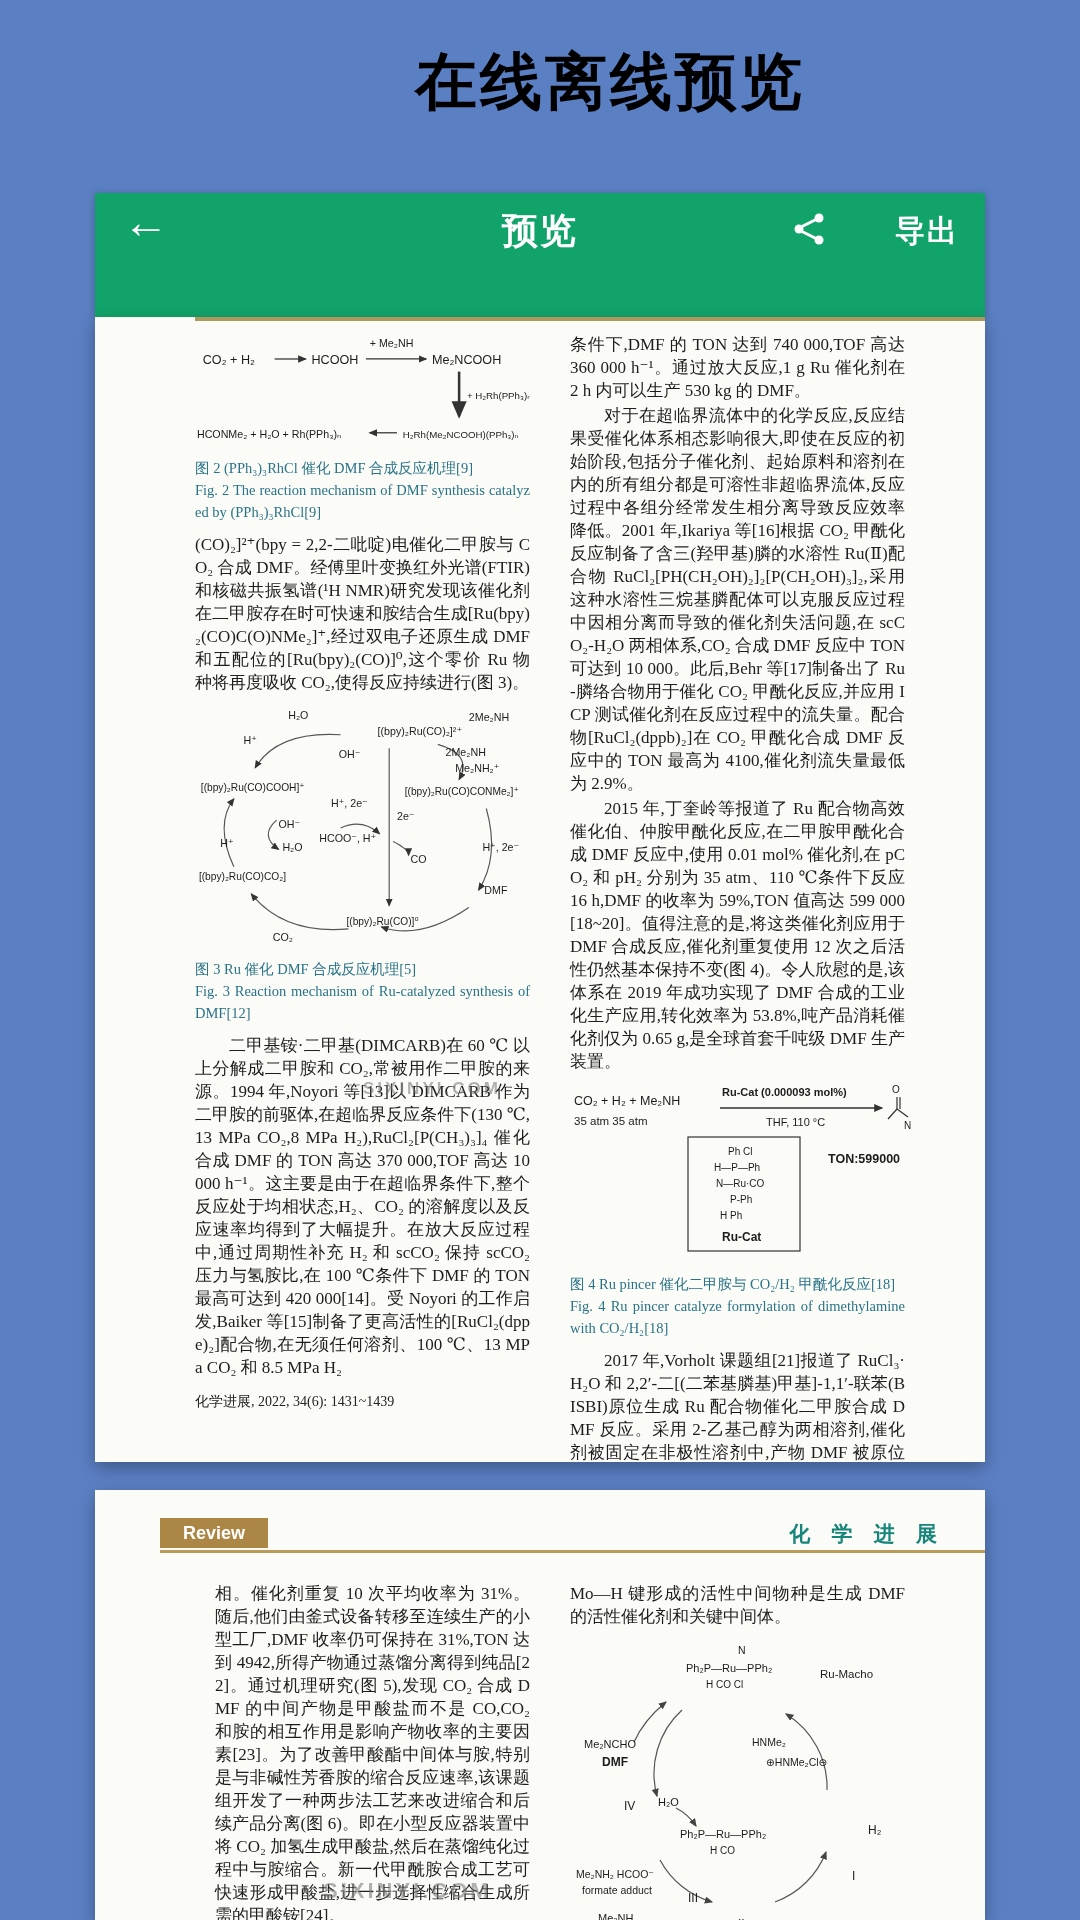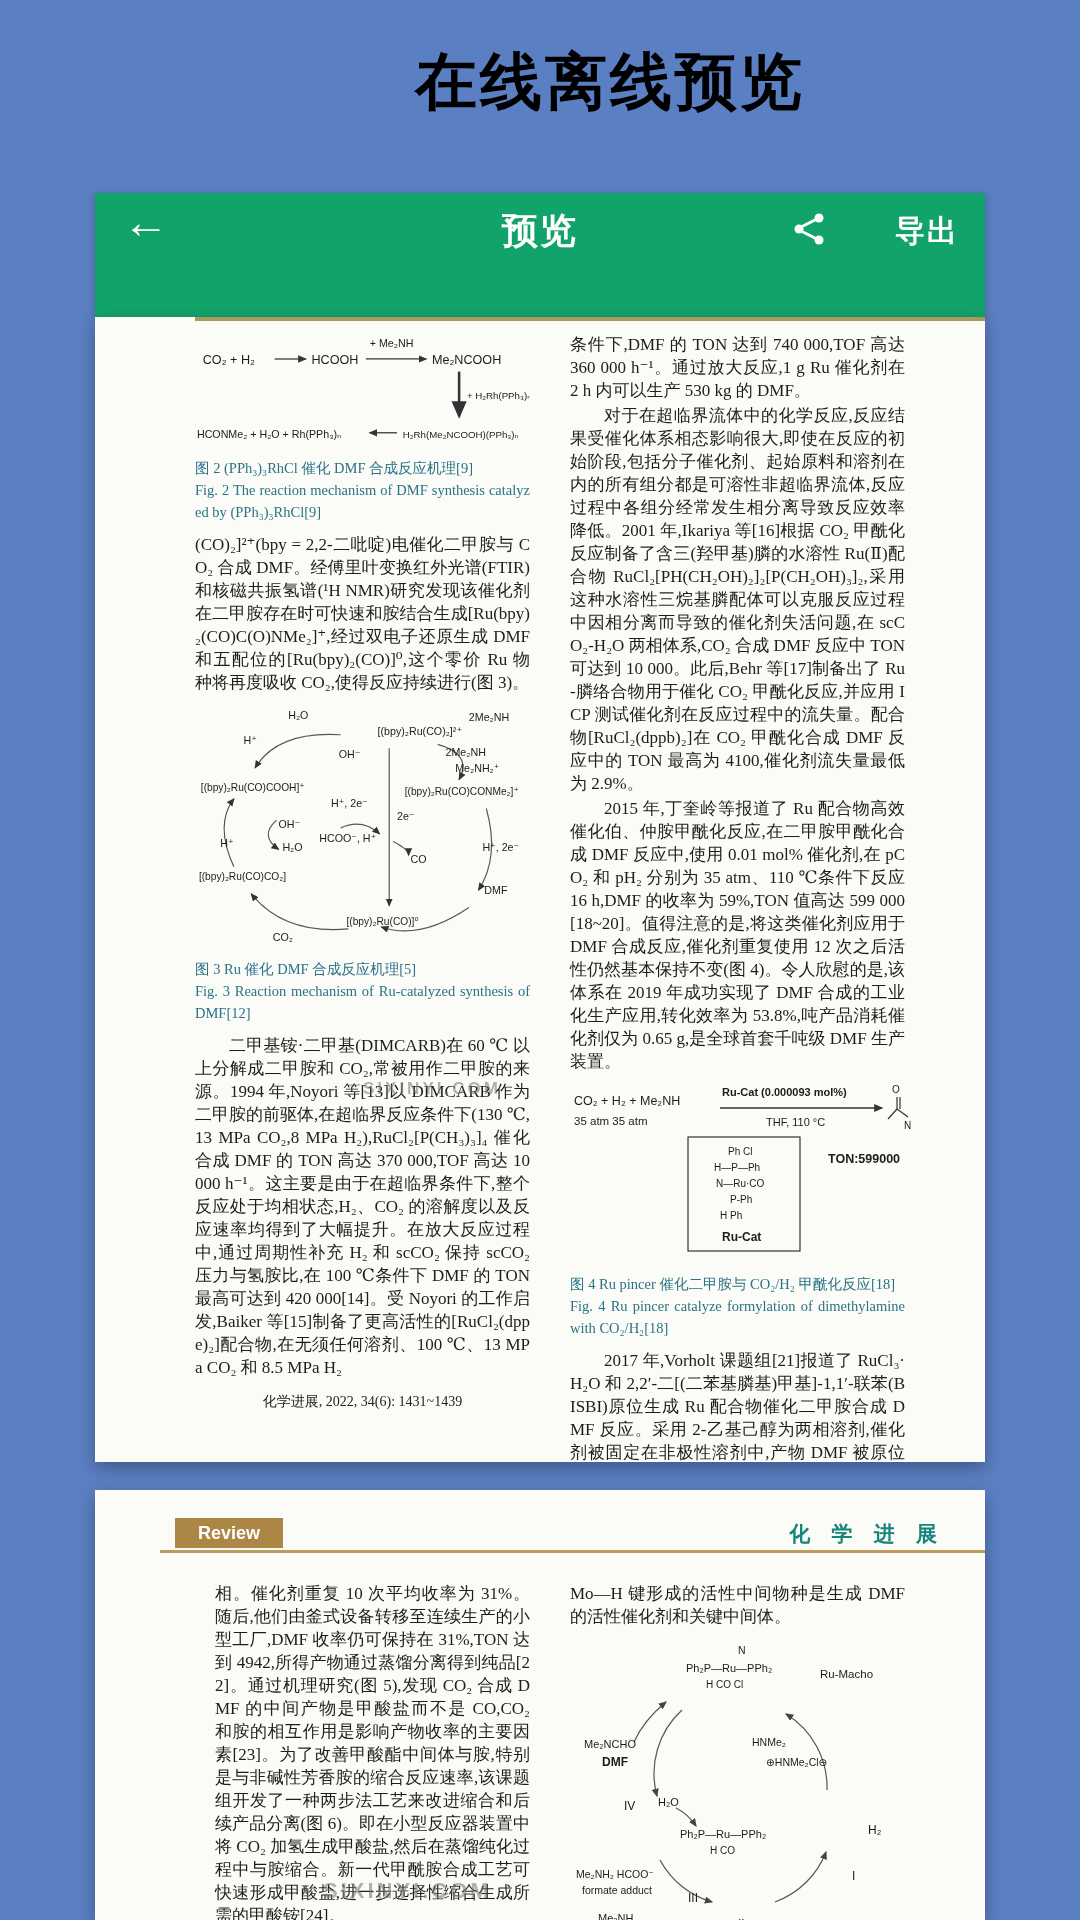--- a/index.html
+++ b/index.html
@@ -45,30 +45,30 @@
   .colR{flex:1;}
   p.body{
     margin:0 0 2px 0;font-size:17px;line-height:23px;text-align:justify;
     text-justify:inter-ideograph;word-break:break-all;
   }
   p.indent{text-indent:2em;}
   .caption{
     margin:6px 0 10px 0;font-size:14.5px;line-height:22px;color:#2a7387;text-align:justify;word-break:break-all;
   }
   .caption .zh{font-weight:normal;}
-  .footer-line{font-size:14px;margin-top:14px;color:#222;text-align:center;}
+  .footer-line{font-size:14px;margin-top:14px;color:#222;}
   .watermark{
     position:absolute;color:#737373;font-family:"Liberation Sans",sans-serif;
     letter-spacing:3px;opacity:.55;font-weight:bold;
   }
   .wm1{left:268px;top:762px;font-size:17px;}
   .wm2{left:228px;top:388px;font-size:22px;}
   
   .badge{
-    position:absolute;left:80px;top:28px;width:108px;height:30px;background:#ac8645;
+    position:absolute;left:65px;top:28px;width:108px;height:30px;background:#ac8645;
     color:#fff;font-family:"Liberation Sans",sans-serif;font-weight:bold;font-size:18px;
     text-align:center;line-height:30px;
   }
   .journal{
     position:absolute;right:40px;top:30px;color:#16857a;font-weight:bold;font-size:21px;
     letter-spacing:8px;
   }
   .rule{position:absolute;left:65px;right:0;top:60px;height:3px;background:#b99b5b;}
   .cols2{top:92px;margin-left:20px;}
   .heading{font-size:17px;line-height:23px;margin:2px 0;font-weight:normal;}

